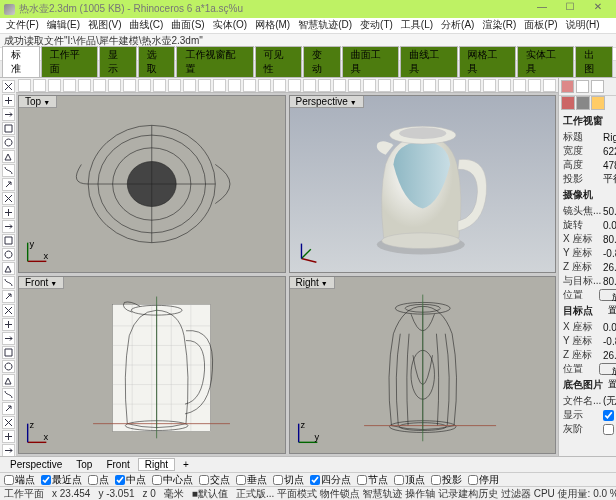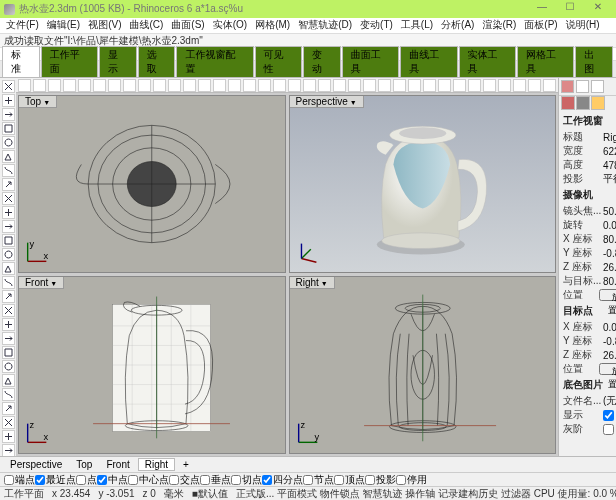--- a/index.html
+++ b/index.html
@@ -40,21 +40,21 @@
 .rpanel .sec { font-weight: bold; padding: 2px 4px; color: #222; }
 .rpanel .row { display: flex; padding: 0 4px; height: 14px; align-items: center; }
 .rpanel .row .k { width: 40px; color: #333; }
 .rpanel .row .v { flex: 1; color: #111; }
 .rpanel .row input { width: 40px; height: 11px; font-size: 9px; border: 1px solid #aaa; }
 .rpanel .row button { font-size: 9px; height: 12px; padding: 0 4px; }
 .rpanel .row .cb { width: 11px; height: 11px; }
 .vptabs { height: 16px; background: #f0f0f0; display: flex; align-items: center; padding: 0 4px; gap: 2px; border-top: 1px solid #bbb; }
 .vptabs .vt { padding: 0 6px; cursor: pointer; }
 .vptabs .vt.active { background: #fff; border: 1px solid #bbb; }
-.snap { height: 14px; background: #f0f0f0; display: flex; align-items: center; padding: 0 4px; border-top: 1px solid #ccc; overflow: hidden; }
+.snap { height: 14px; background: #f0f0f0; display: flex; align-items: center; padding: 0 4px; gap: 6px; border-top: 1px solid #ccc; overflow: hidden; }
 .snap label { display: flex; align-items: center; gap: 1px; white-space: nowrap; }
 .snap input { width: 10px; height: 10px; }
 .status { height: 14px; background: #f0f0f0; display: flex; align-items: center; padding: 0 4px; gap: 8px; border-top: 1px solid #ccc; overflow: hidden; white-space: nowrap; }
 .status span { color: #333; }
 .sep { flex: 1; }
 </style>
 </head>
 <body>
 
 <div class="titlebar">
@@ -89,22 +89,22 @@
 <div class="tabs" id="ribbontabs">
     <div class="tab active">标准</div>
     <div class="tab">工作平面</div>
     <div class="tab">显示</div>
     <div class="tab">选取</div>
     <div class="tab">工作视窗配置</div>
     <div class="tab">可见性</div>
     <div class="tab">变动</div>
     <div class="tab">曲面工具</div>
     <div class="tab">曲线工具</div>
+    <div class="tab">网格工具</div>
     <div class="tab">实体工具</div>
-    <div class="tab">网格工具</div>
     <div class="tab">出图</div>
   </div>
 
 <div class="mainrow">
   <div class="ltool" id="ltool">
       <div class="tb">
         <svg viewBox="0 0 9 9">
           <path d="M1 1L8 8M8 1L1 8" stroke="#334" stroke-width="1" fill="none"></path>
         </svg>
       </div>

